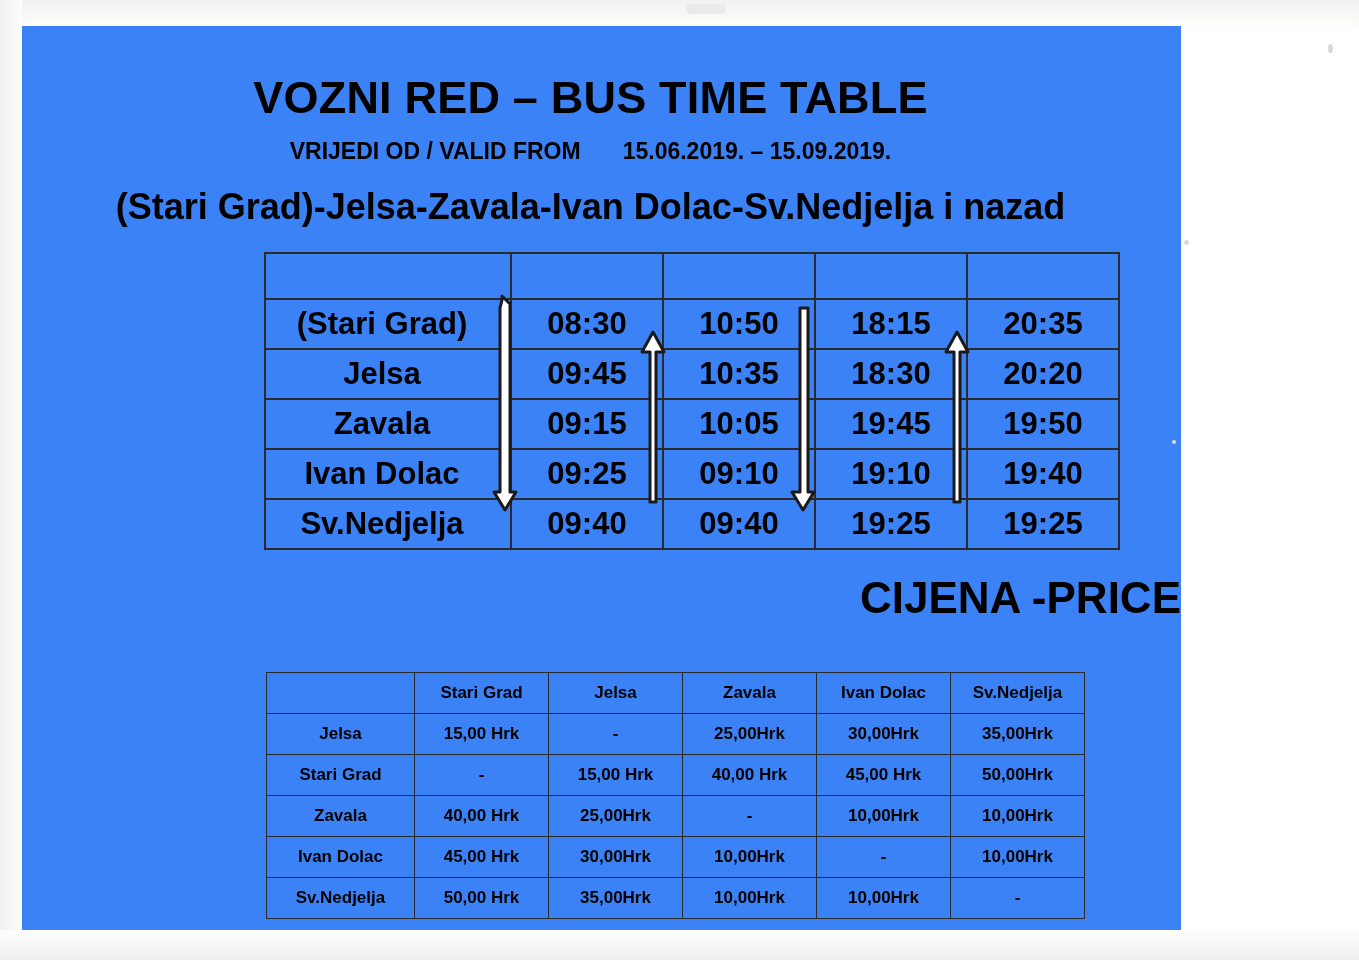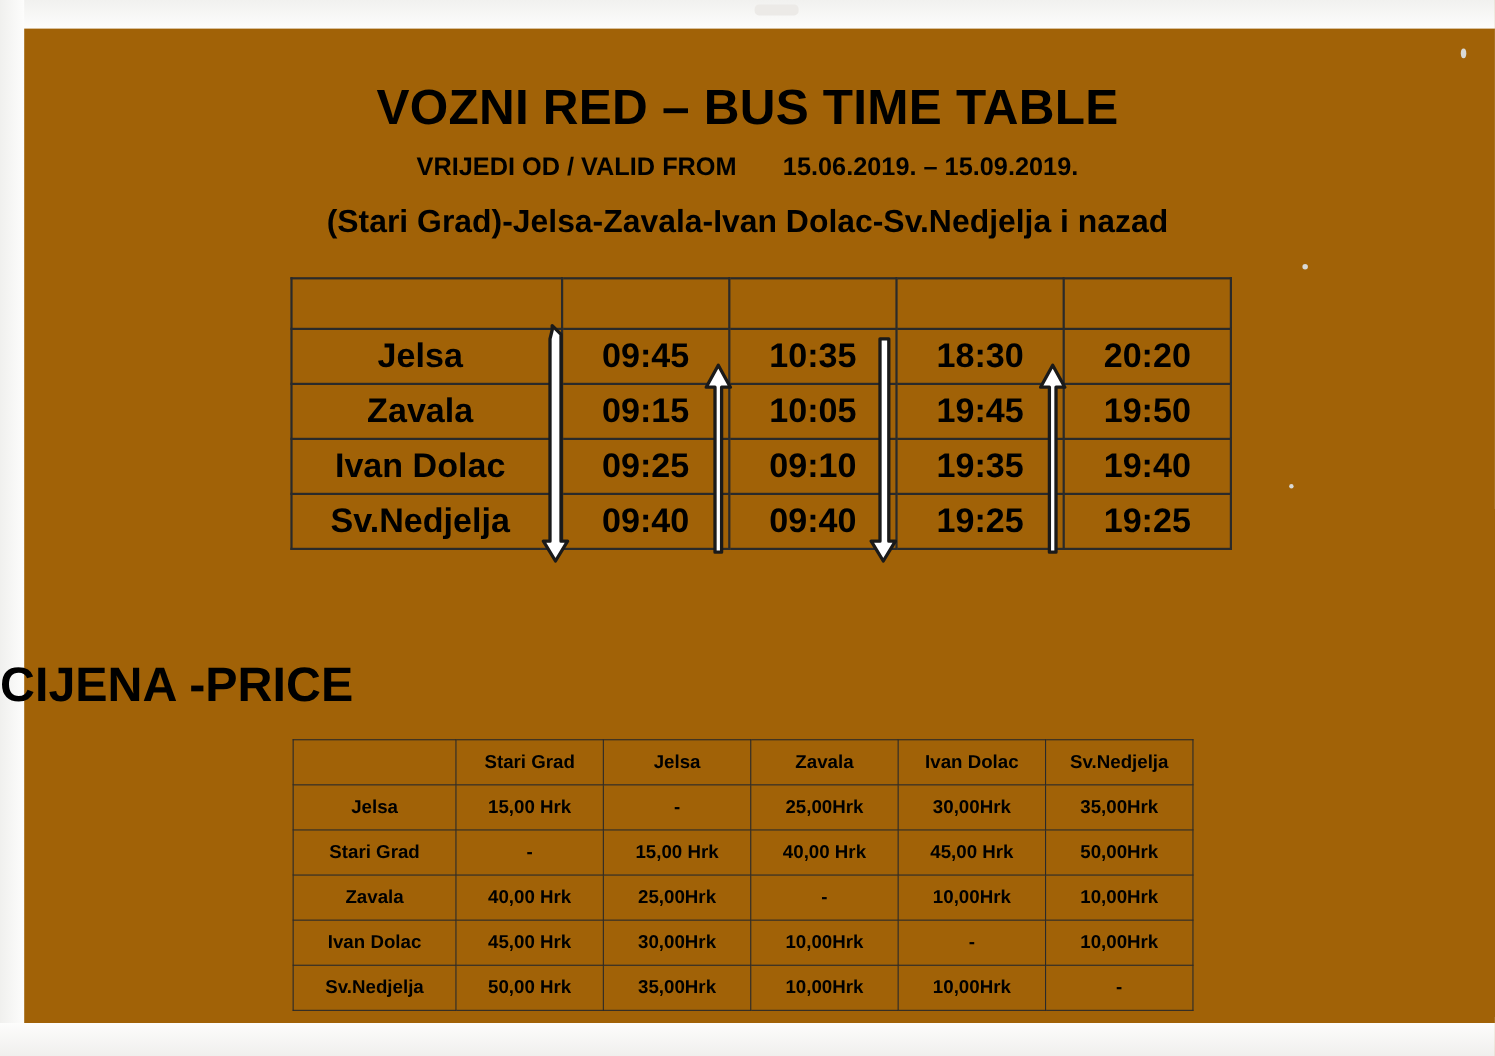--- a/index.html
+++ b/index.html
@@ -10,23 +10,23 @@
   body {
     width: 1359px;
     height: 960px;
     font-family: "Liberation Sans", sans-serif;
     color: #000000;
     position: relative;
     overflow: hidden;
   }
   .page {
     position: relative;
-    width: 1359px;
+    width: 1181px;
     height: 960px;
-    background: #a16207;
+    background: #3b82f6;
     text-decoration: underline;
   }
   
   .scan-shade-top {
     position: absolute;
     left: 0; top: 0; width: 1359px; height: 26px;
     background: linear-gradient(180deg, #f1f1ef 0%, #fdfdfc 100%);
   }
   .scan-shade-left {
     position: absolute;
@@ -62,21 +62,21 @@
     font-size: 23px;
     font-weight: bold;
     margin: 0;
   }
   .subtitle .gap { display: inline-block; width: 42px; }
   .route {
     position: absolute;
     left: 0; right: 0;
     top: 186px;
     text-align: center;
-    font-size: 29px;
+    font-size: 36px;
     font-weight: bold;
     margin: 0;
   }
 
   
   .timetable {
     position: absolute;
     left: 264px;
     top: 252px;
     border-collapse: collapse;
@@ -109,22 +109,22 @@
     top: 252px;
     width: 832px;
     height: 292px;
     pointer-events: none;
   }
 
   
   .price-title {
     position: absolute;
     left: 0; right: 0;
-    top: 598px;
-    text-align: left;
+    top: 573px;
+    text-align: right;
     font-size: 44px;
     font-weight: bold;
     margin: 0;
   }
 
   
   .pricetable {
     position: absolute;
     left: 266px;
     top: 672px;
@@ -175,38 +175,45 @@
   <table class="timetable">
     <tbody>
         <tr class="head">
       <td class="stop"></td>
       <td class="time"></td>
       <td class="time"></td>
       <td class="time"></td>
       <td class="time"></td>
     </tr>
     <tr>
+      <td class="stop">(Stari Grad)</td>
+      <td class="time">08:30</td>
+      <td class="time">10:50</td>
+      <td class="time">18:15</td>
+      <td class="time">20:35</td>
+    </tr>
+    <tr>
       <td class="stop">Jelsa</td>
       <td class="time">09:45</td>
       <td class="time">10:35</td>
       <td class="time">18:30</td>
       <td class="time">20:20</td>
     </tr>
     <tr>
       <td class="stop">Zavala</td>
       <td class="time">09:15</td>
       <td class="time">10:05</td>
       <td class="time">19:45</td>
       <td class="time">19:50</td>
     </tr>
     <tr>
       <td class="stop">Ivan Dolac</td>
       <td class="time">09:25</td>
       <td class="time">09:10</td>
-      <td class="time">19:35</td>
+      <td class="time">19:10</td>
       <td class="time">19:40</td>
     </tr>
     <tr>
       <td class="stop">Sv.Nedjelja</td>
       <td class="time">09:40</td>
       <td class="time">09:40</td>
       <td class="time">19:25</td>
       <td class="time">19:25</td>
     </tr>
   </tbody>

